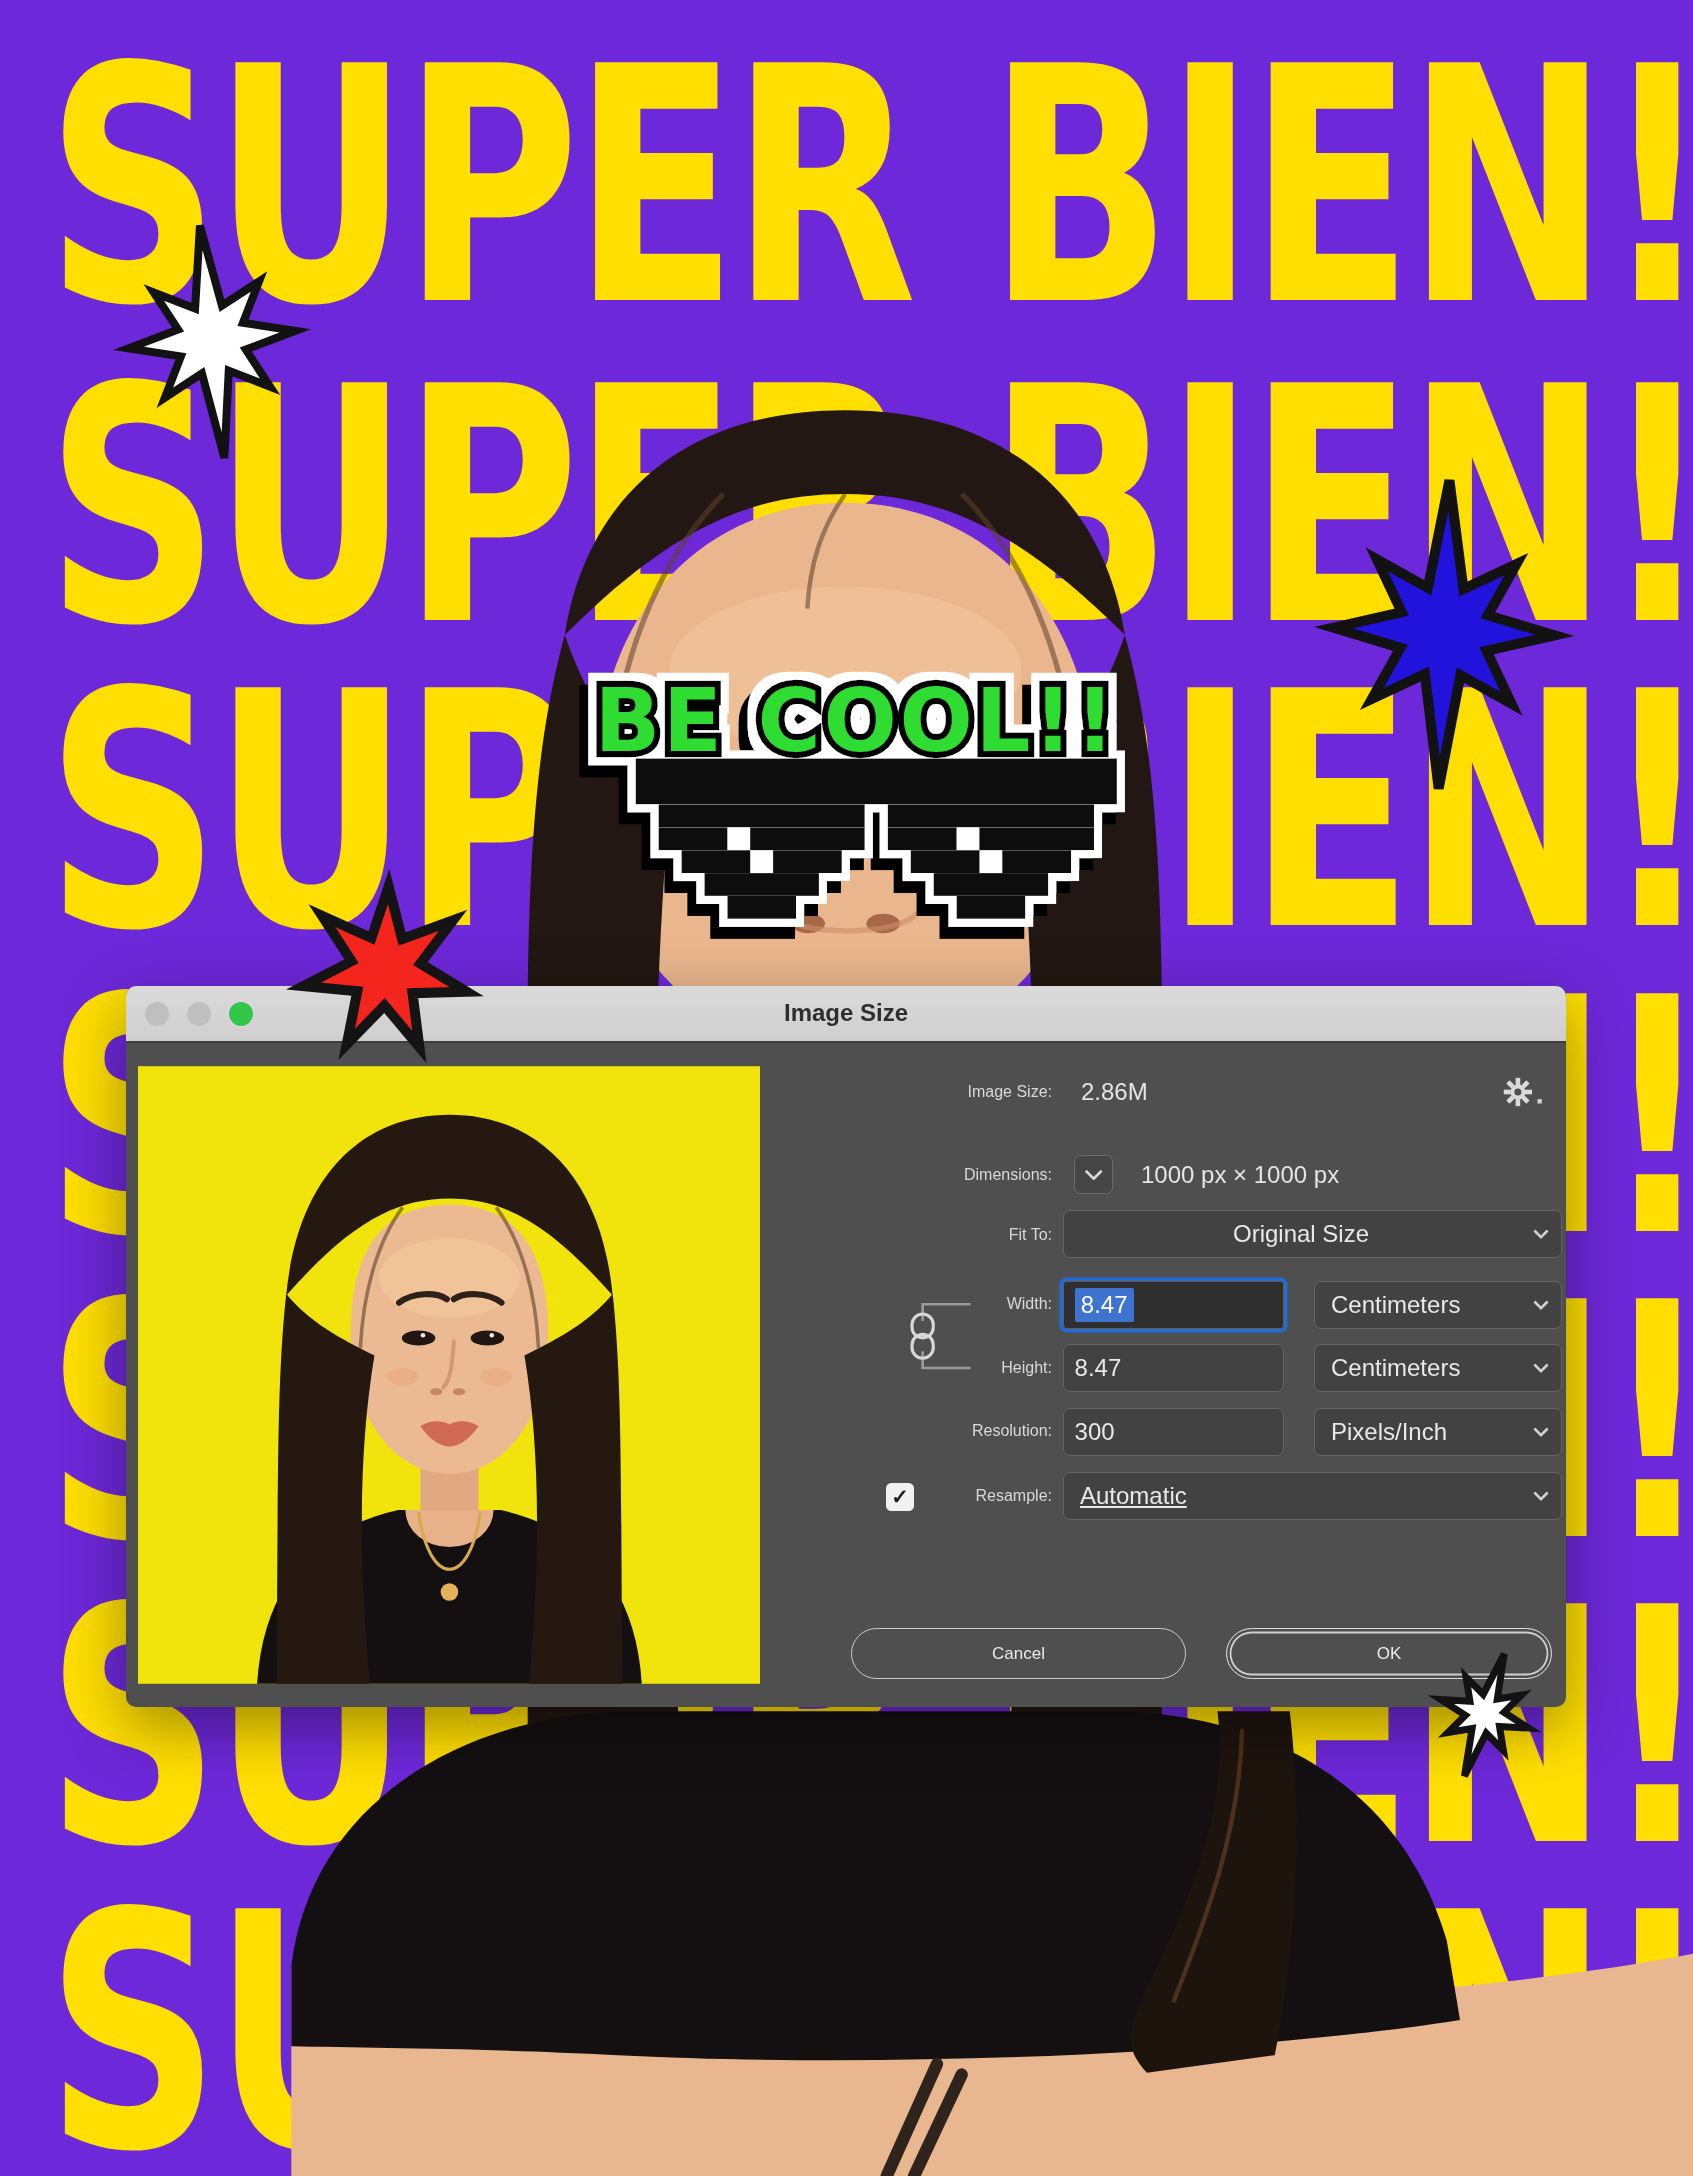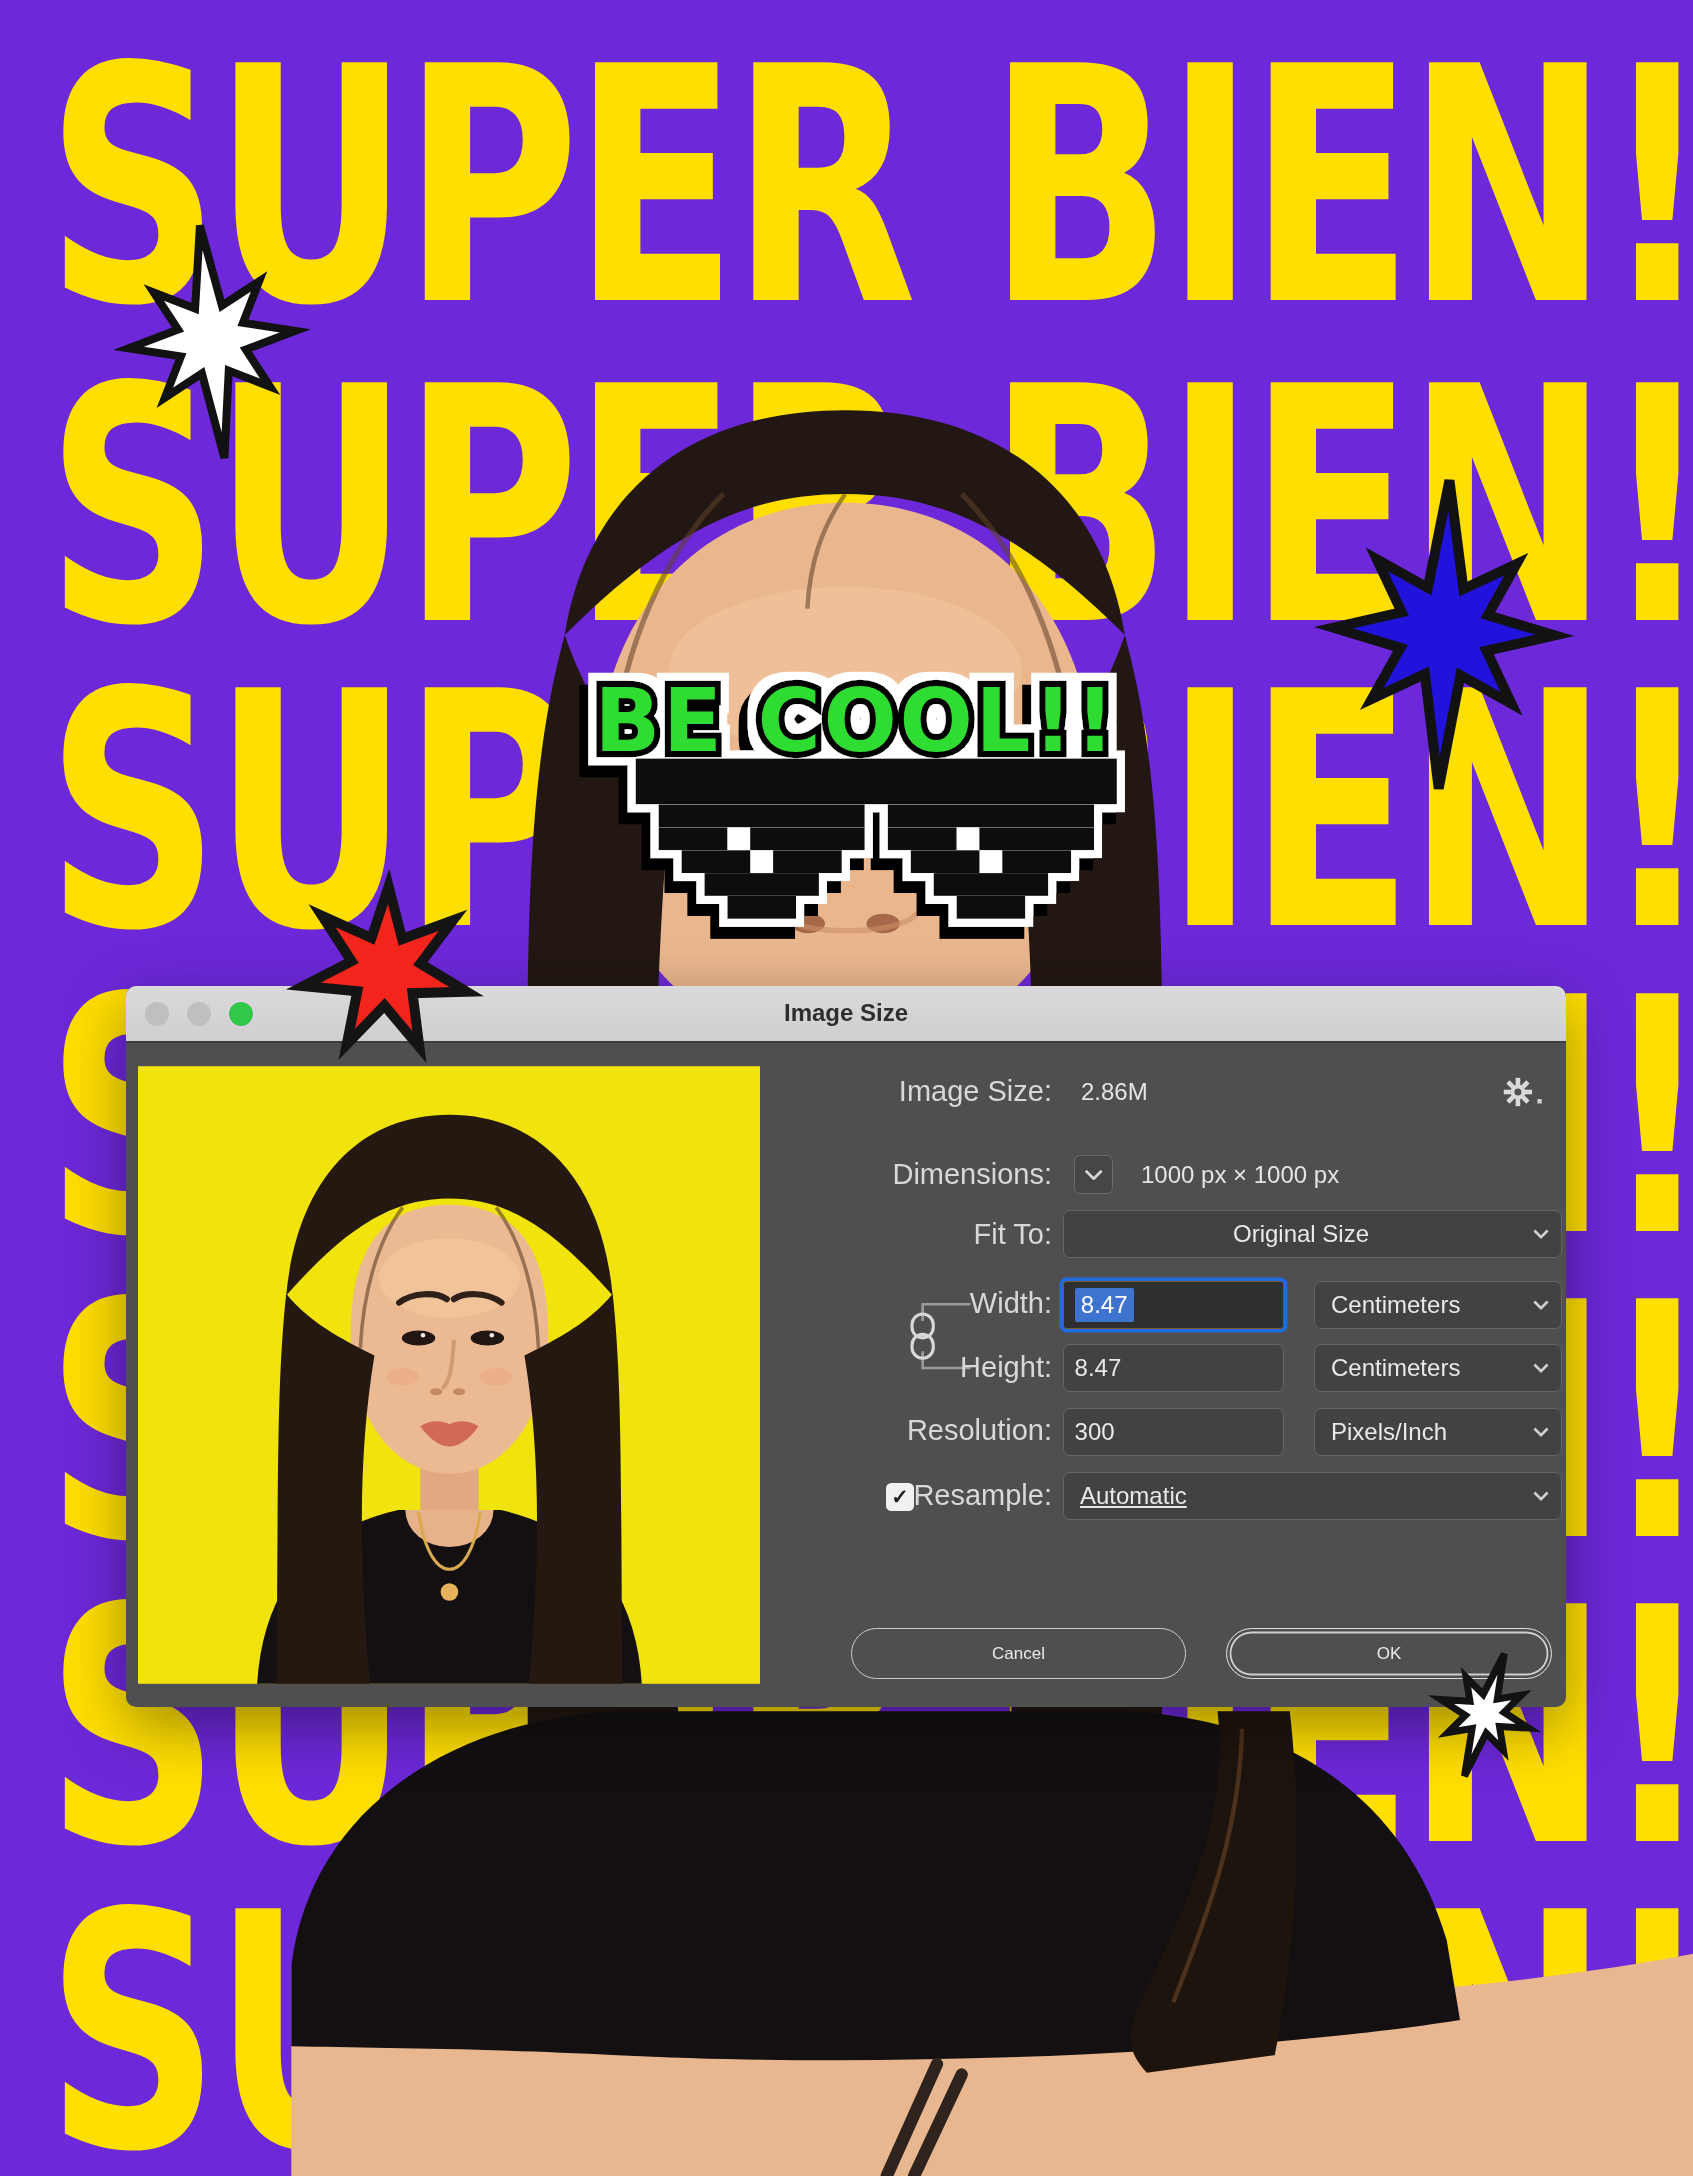--- a/index.html
+++ b/index.html
@@ -27,21 +27,21 @@
          font-size:24px;font-weight:bold;color:#2E2E2E;}
   .light{position:absolute;top:16px;width:24px;height:24px;border-radius:50%;}
   .light.l1{left:18.5px;background:#BFBFBF;}
   .light.l2{left:61px;background:#BFBFBF;}
   .light.l3{left:103px;background:#31C84A;box-shadow:0 0 0 1.8px rgba(255,200,255,.35);}
 
   .dbody{position:absolute;left:0;top:55px;right:0;bottom:0;}
   .preview{position:absolute;left:12.4px;top:25px;width:622px;height:618px;}
 
   .lbl{position:absolute;left:644px;width:282px;height:49px;line-height:49px;text-align:right;
-       font-size:29px;color:#D8D8D8;white-space:nowrap;}
+       font-size:16px;color:#D8D8D8;white-space:nowrap;}
   .valtext{position:absolute;height:49px;line-height:49px;font-size:24px;color:#E4E4E4;white-space:nowrap;}
 
   .select,.inputbox{position:absolute;height:46px;background:#424242;border:1.8px solid #656565;
        border-radius:7px;display:flex;align-items:center;font-size:24px;color:#E8E8E8;box-sizing:content-box;}
   .select{padding:0 39px 0 16px;}
   .select .chev{position:absolute;right:12.4px;top:50%;transform:translateY(-50%);}
   .inputbox{padding-left:10.6px;}
 
   .dimchev{position:absolute;left:948px;top:114px;width:37px;height:37px;background:#464646;
        border:1.8px solid #6B6B6B;border-radius:6.2px;display:flex;align-items:center;justify-content:center;}

